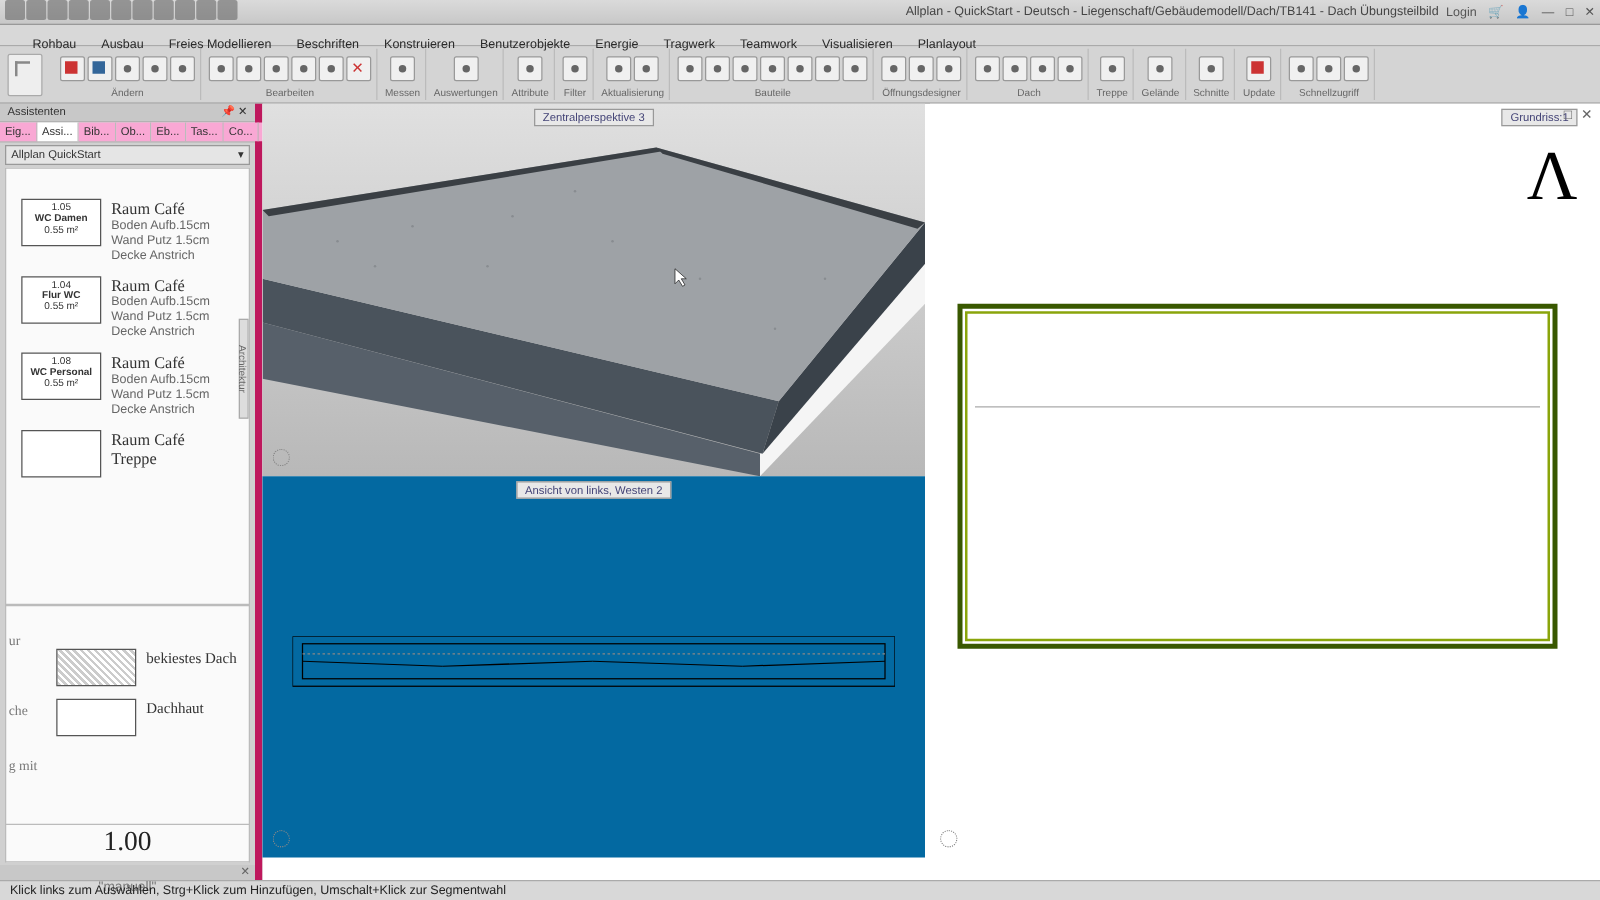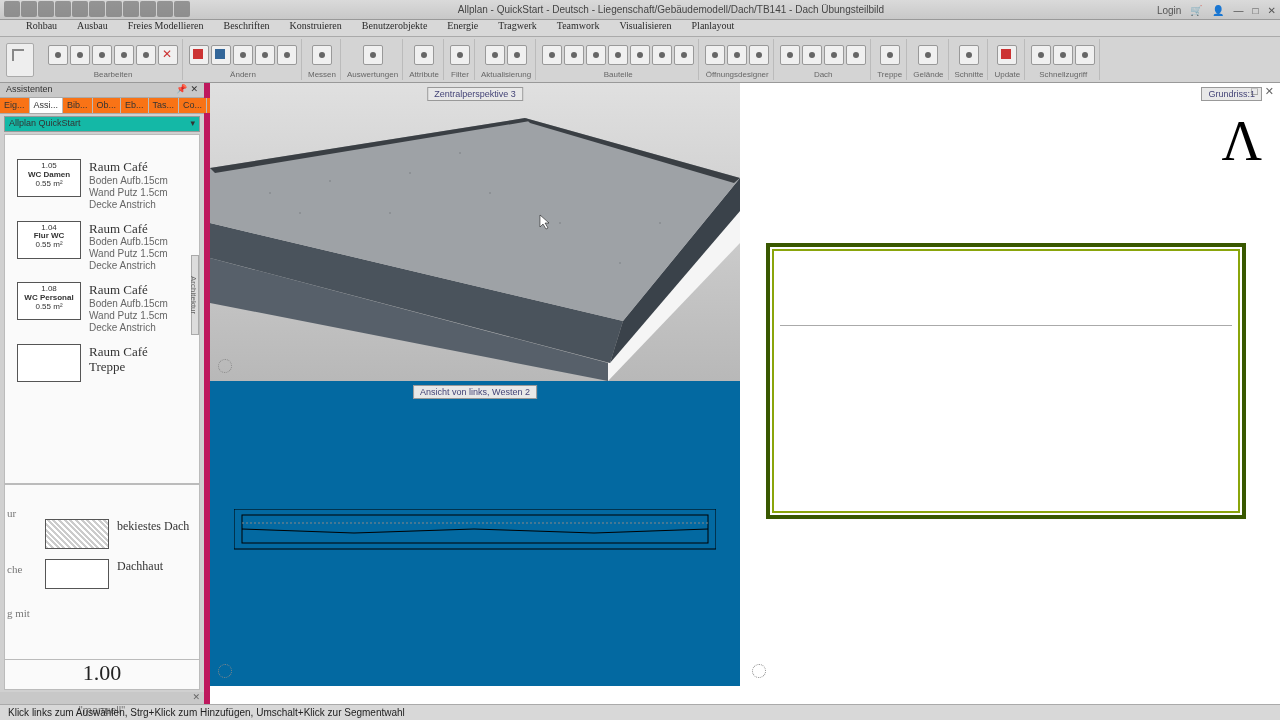--- a/index.html
+++ b/index.html
@@ -1,48 +1,48 @@
 <!DOCTYPE html>
 <html><head>
 <meta charset="utf-8">
 <style>
 * { margin:0; padding:0; box-sizing:border-box; font-family:Tahoma,Arial,sans-serif; }
 body { width:1280px; height:720px; background:#c0c0c0; overflow:hidden; font-size:11px; color:#333; }
 
 
 .titlebar { height:20px; background:linear-gradient(#dadada,#c8c8c8); display:flex; align-items:center; padding:0 4px; border-bottom:1px solid #999; }
 .titlebar .left-icons span { display:inline-block; width:16px; height:16px; margin-right:1px; background:#666; border-radius:2px; opacity:.6; }
-.titlebar .title { flex:1; text-align:center; font-size:10px; color:#444; }
+.titlebar .title { flex:1; text-align:right; font-size:10px; color:#444; }
 .titlebar .right-icons span { margin-left:6px; font-size:10px; color:#555; }
 
 
 .menubar { height:17px; background:#d8d8d8; display:flex; padding:0 16px; border-bottom:1px solid #aaa; }
-.menubar span { padding:0 10px 0; font-size:10px; color:#2a2a2a;font-family:Liberation Serif, serif; }
+.menubar span { padding:10px 10px 0; font-size:10px; color:#2a2a2a; }
 
 
 .ribbon { height:46px; background:#d4d4d4; display:flex; align-items:center; padding:2px 6px; border-bottom:1px solid #999; gap:2px; }
 .biglead { width:28px; height:34px; background:#eee; border:1px solid #aaa; margin-right:8px; border-radius:2px; position:relative; }
 .biglead:before { content:""; position:absolute; left:5px; top:5px; width:10px; height:10px; border:2px solid #888; border-right:none; border-bottom:none; }
 .ribgroup { display:flex; flex-direction:column; align-items:center; border-right:1px solid #bbb; padding:0 4px; height:100%; }
 .ribicons { display:flex; gap:2px; flex:1; align-items:center; }
 .ribicon { width:20px; height:20px; background:#f0f0f0; border:1px solid #999; border-radius:2px; position:relative; }
 .ribicon.red:after{content:"";position:absolute;left:3px;top:3px;width:10px;height:10px;background:#c33;}
 .ribicon.blue:after{content:"";position:absolute;left:3px;top:3px;width:10px;height:10px;background:#369;}
 .ribicon.x:after{content:"✕";position:absolute;left:3px;top:1px;color:#c33;font-size:12px;}
 .ribicon.dot:after{content:"";position:absolute;left:6px;top:6px;width:6px;height:6px;background:#666;border-radius:50%;}
 .riblbl { font-size:8px; color:#666; height:10px; }
 
 
 .workarea { display:flex; height:621px; }
 .panel { width:210px; background:#d0d0d0; border-right:6px solid #be185d; display:flex; flex-direction:column; }
 .panel-title { height:15px; background:#c8c8c8; font-size:9px; padding:1px 6px; border-bottom:1px solid #aaa; display:flex; justify-content:space-between; }
 .panel-tabs { height:16px; background:#ddd; display:flex; font-size:9px; border-bottom:1px solid #aaa; }
-.panel-tabs span { padding:2px 4px; border-right:1px solid #bbb; background:#f97316; }
+.panel-tabs span { padding:2px 4px; border-right:1px solid #bbb; background:#f9a8d4; }
 .panel-tabs span.active { background:#fff; }
-.panel-drop { height:16px; background:#14b8a6; margin:2px 4px; border:1px solid #999; font-size:9px; padding:1px 4px; display:flex; justify-content:space-between; }
+.panel-drop { height:16px; background:#e5e5e5; margin:2px 4px; border:1px solid #999; font-size:9px; padding:1px 4px; display:flex; justify-content:space-between; }
 .panel-body { flex:1; background:#fafafa; margin:0 4px; border:1px solid #bbb; padding:20px 4px; overflow:hidden; position:relative; }
 .assistrow { display:flex; align-items:flex-start; margin:4px 0 10px 8px; gap:8px; }
 .roombox { width:64px; height:38px; border:1px solid #555; background:#fff; font-size:8px; text-align:center; padding:2px 1px; line-height:1.1; }
 .roommeta { font-size:10px; color:#666; line-height:1.2; }
 .roommeta .hd { font-family:serif; font-size:13px; color:#333; }
 .dachbox { width:64px; height:30px; border:1px solid #555; background:#fff; }
 .hatch { background:repeating-linear-gradient(45deg,#ccc,#ccc 2px,#fff 2px,#fff 4px); }
 .sidevert { position:absolute; right:0; top:120px; width:8px; height:80px; background:#ddd; border:1px solid #aaa; writing-mode:vertical-rl; font-size:8px; color:#666; text-align:center; }
 .panel-bottom { height:30px; background:#fafafa; margin:0 4px 2px; border:1px solid #bbb; border-top:none; display:flex; align-items:center; padding:0 6px; gap:8px;flex-direction:column; }
 .panel-bottom .num { font-family:serif; font-size:22px; color:#222; }
@@ -97,38 +97,38 @@
   <span>Tragwerk</span>
   <span>Teamwork</span>
   <span>Visualisieren</span>
   <span>Planlayout</span>
 </div>
 
 <div class="ribbon">
   <div class="biglead"></div>
   <div class="ribgroup">
       <div class="ribicons">
-    <div class="ribicon dot"></div>
-    <div class="ribicon dot"></div>
-    <div class="ribicon dot"></div>
-    <div class="ribicon dot"></div>
-    <div class="ribicon dot"></div>
-    <div class="ribicon x"></div>
-  </div>
-      <div class="riblbl">Bearbeiten</div>
-    </div>
-  <div class="ribgroup">
-      <div class="ribicons">
     <div class="ribicon red"></div>
     <div class="ribicon blue"></div>
     <div class="ribicon dot"></div>
     <div class="ribicon dot"></div>
     <div class="ribicon dot"></div>
   </div>
       <div class="riblbl">Ändern</div>
+    </div>
+  <div class="ribgroup">
+      <div class="ribicons">
+    <div class="ribicon dot"></div>
+    <div class="ribicon dot"></div>
+    <div class="ribicon dot"></div>
+    <div class="ribicon dot"></div>
+    <div class="ribicon dot"></div>
+    <div class="ribicon x"></div>
+  </div>
+      <div class="riblbl">Bearbeiten</div>
     </div>
   <div class="ribgroup">
       <div class="ribicons">
     <div class="ribicon dot"></div>
   </div>
       <div class="riblbl">Messen</div>
     </div>
   <div class="ribgroup">
       <div class="ribicons">
     <div class="ribicon dot"></div>

